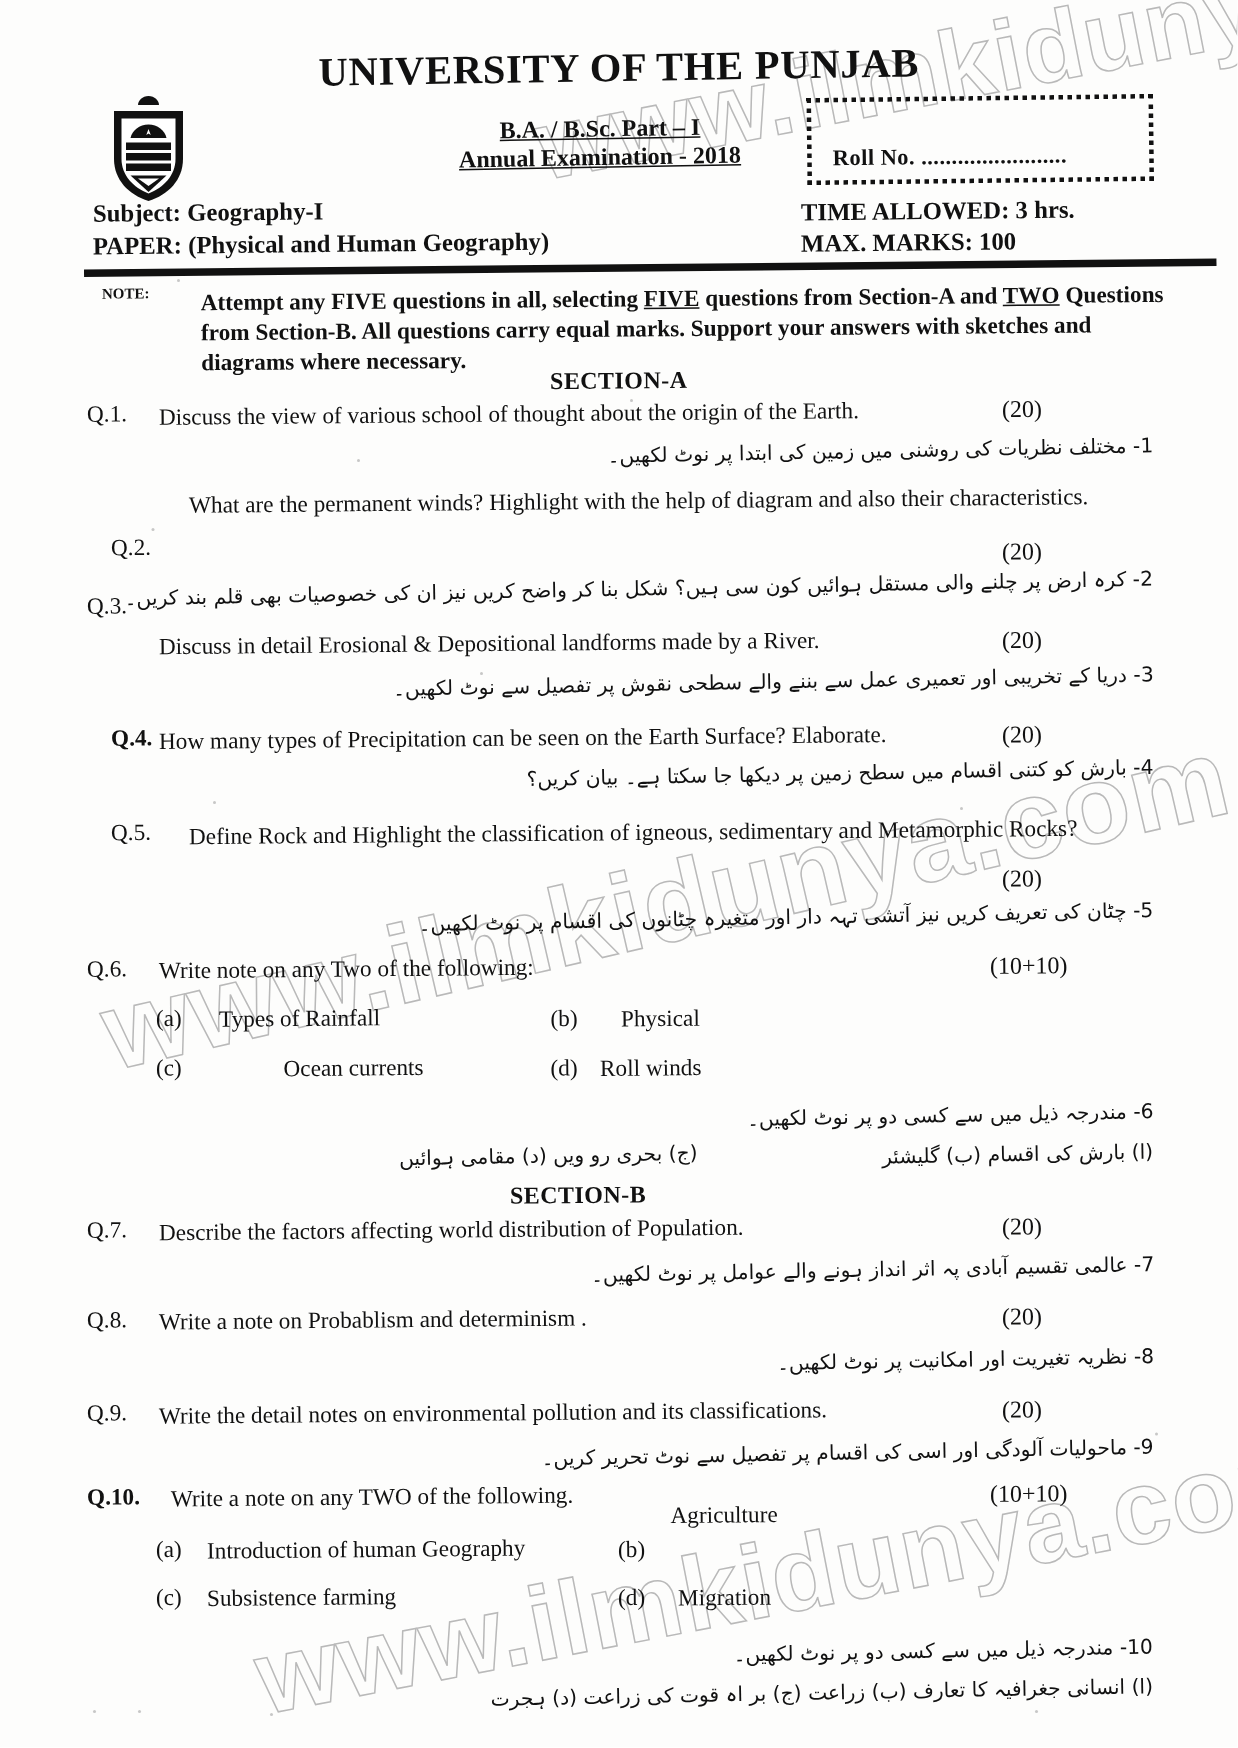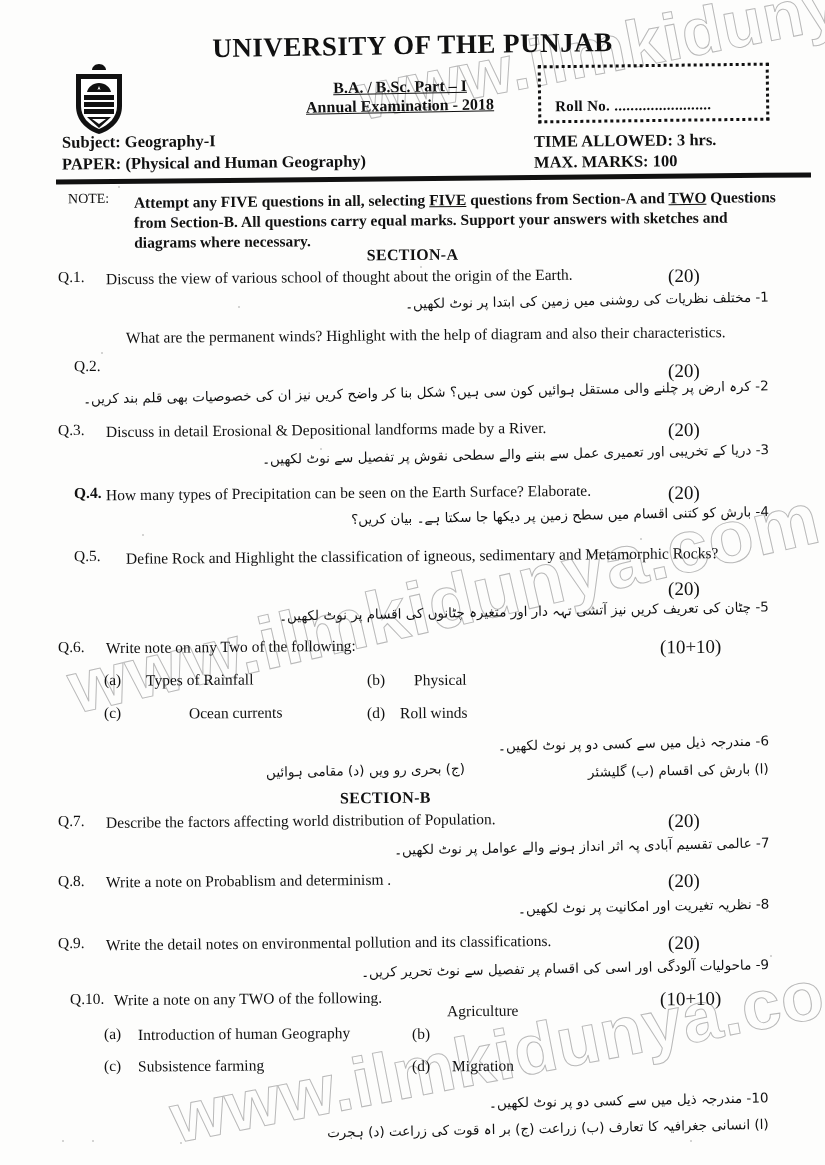--- a/index.html
+++ b/index.html
@@ -136,22 +136,22 @@
     height: 5px;
     background: #111;
     transform: rotate(-0.55deg);
   }
 
   
   .note-label {
     position: absolute;
     left: 68px;
     top: 191px;
-    font-weight: 400;
-    font-size: 14px;
+    font-weight: 700;
+    font-size: 10px;
     transform: rotate(-0.5deg);
   }
   .note-body {
     position: absolute;
     left: 134px;
     top: 190px;
     width: 645px;
     font-weight: 700;
     font-size: 15.5px;
     line-height: 20px;
@@ -176,21 +176,21 @@
     transform: rotate(-0.55deg);
   }
   .qno {
     position: absolute;
     font-size: 15.5px;
     font-weight: 400;
     transform: rotate(-0.55deg);
   }
   .qmark {
     position: absolute;
-    font-size: 19px;
+    font-size: 16px;
     transform: rotate(-0.55deg);
   }
   .urdu {
     position: absolute;
     direction: rtl;
     font-family: "DejaVu Sans", sans-serif;
     font-size: 13.5px;
     white-space: nowrap;
     transform: rotate(-1.1deg);
     text-align: right;
@@ -257,21 +257,21 @@
   <div class="qno" style="left:58px; top:268px;text-align:center;">Q.1.</div>
   <div class="q" style="left:106px; top:268px;">Discuss the view of various school of thought about the origin of the Earth.</div>
   <div class="qmark" style="left:668px; top:265px;">(20)</div>
   <div class="urdu" style="right:56px; top:292px;">1- مختلف نظریات کی روشنی میں زمین کی ابتدا پر نوٹ لکھیں۔</div>
 
   <div class="qno" style="left:74px; top:326px;margin-top:31px;">Q.2.</div>
   <div class="q" style="left:126px; top:326px;">What are the permanent winds? Highlight with the help of diagram and also their characteristics.</div>
   <div class="qmark" style="left:668px; top:360px;">(20)</div>
   <div class="urdu" style="right:56px; top:384px;">2- کرہ ارض پر چلنے والی مستقل ہوائیں کون سی ہیں؟ شکل بنا کر واضح کریں نیز ان کی خصوصیات بھی قلم بند کریں۔</div>
 
-  <div class="qno" style="left:58px; top:421px;">Q.3.</div>
+  <div class="qno" style="left:58px; top:396px;">Q.3.</div>
   <div class="q" style="left:106px; top:421px;">Discuss in detail Erosional &amp; Depositional landforms made by a River.</div>
   <div class="qmark" style="left:668px; top:419px;">(20)</div>
   <div class="urdu" style="right:56px; top:446px;">3- دریا کے تخریبی اور تعمیری عمل سے بننے والے سطحی نقوش پر تفصیل سے نوٹ لکھیں۔</div>
 
   <div class="qno" style="left:74px; top:484px;font-weight:bold;">Q.4.</div>
   <div class="q" style="left:106px; top:484px;">How many types of Precipitation can be seen on the Earth Surface? Elaborate.</div>
   <div class="qmark" style="left:668px; top:482px;">(20)</div>
   <div class="urdu" style="right:56px; top:507px;">4- بارش کو کتنی اقسام میں سطح زمین پر دیکھا جا سکتا ہے۔ بیان کریں؟</div>
 
   <div class="qno" style="left:74px; top:547px;">Q.5.</div>
@@ -307,21 +307,21 @@
   <div class="qno" style="left:58px; top:872px;">Q.8.</div>
   <div class="q" style="left:106px; top:872px;">Write a note on Probablism and determinism .</div>
   <div class="qmark" style="left:668px; top:870px;">(20)</div>
   <div class="urdu" style="right:56px; top:898px;">8- نظریہ تغیریت اور امکانیت پر نوٹ لکھیں۔</div>
 
   <div class="qno" style="left:58px; top:934px;">Q.9.</div>
   <div class="q" style="left:106px; top:934px;">Write the detail notes on environmental pollution and its classifications.</div>
   <div class="qmark" style="left:668px; top:932px;">(20)</div>
   <div class="urdu" style="right:56px; top:960px;">9- ماحولیات آلودگی اور اسی کی اقسام پر تفصیل سے نوٹ تحریر کریں۔</div>
 
-  <div class="qno" style="left:70px; top:990px;">Q.10.</div>
+  <div class="qno" style="left:58px; top:990px;font-weight:bold;">Q.10.</div>
   <div class="q" style="left:114px; top:990px;">Write a note on any TWO of the following.</div>
   <div class="qmark" style="left:660px; top:988px;">(10+10)</div>
 
   <div class="opt" style="left:104px; top:1025px;">(a)</div>
   <div class="opt" style="left:138px; top:1025px;">Introduction of human Geography</div>
   <div class="opt" style="left:412px; top:1025px;">(b)</div>
   <div class="opt" style="left:447px; top:1002px;">Agriculture</div>
 
   <div class="opt" style="left:104px; top:1057px;">(c)</div>
   <div class="opt" style="left:138px; top:1057px;">Subsistence farming</div>

